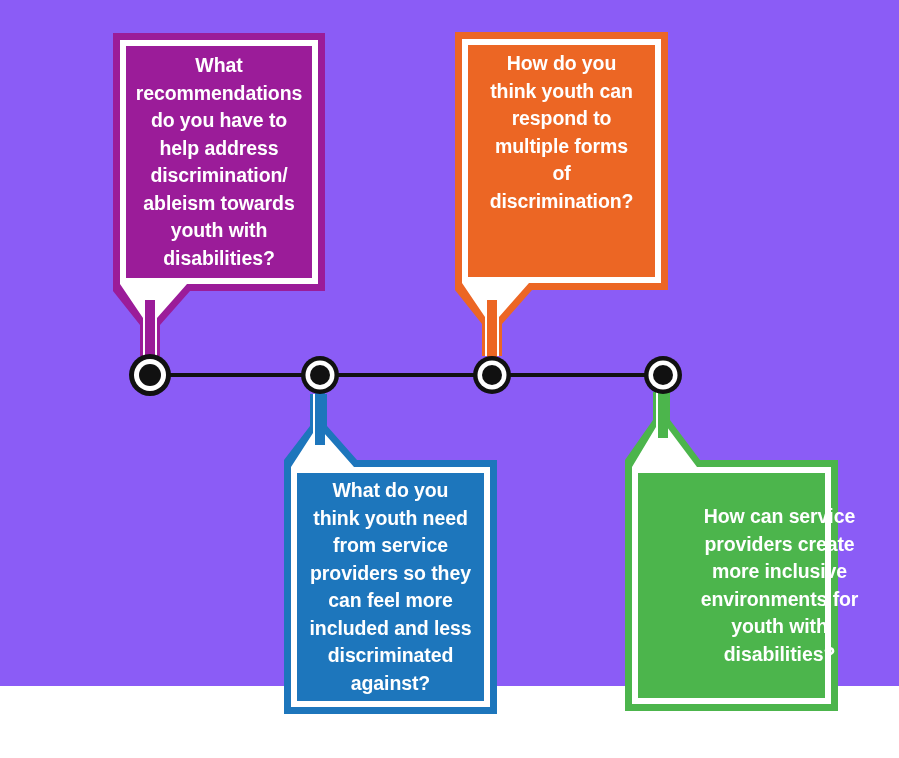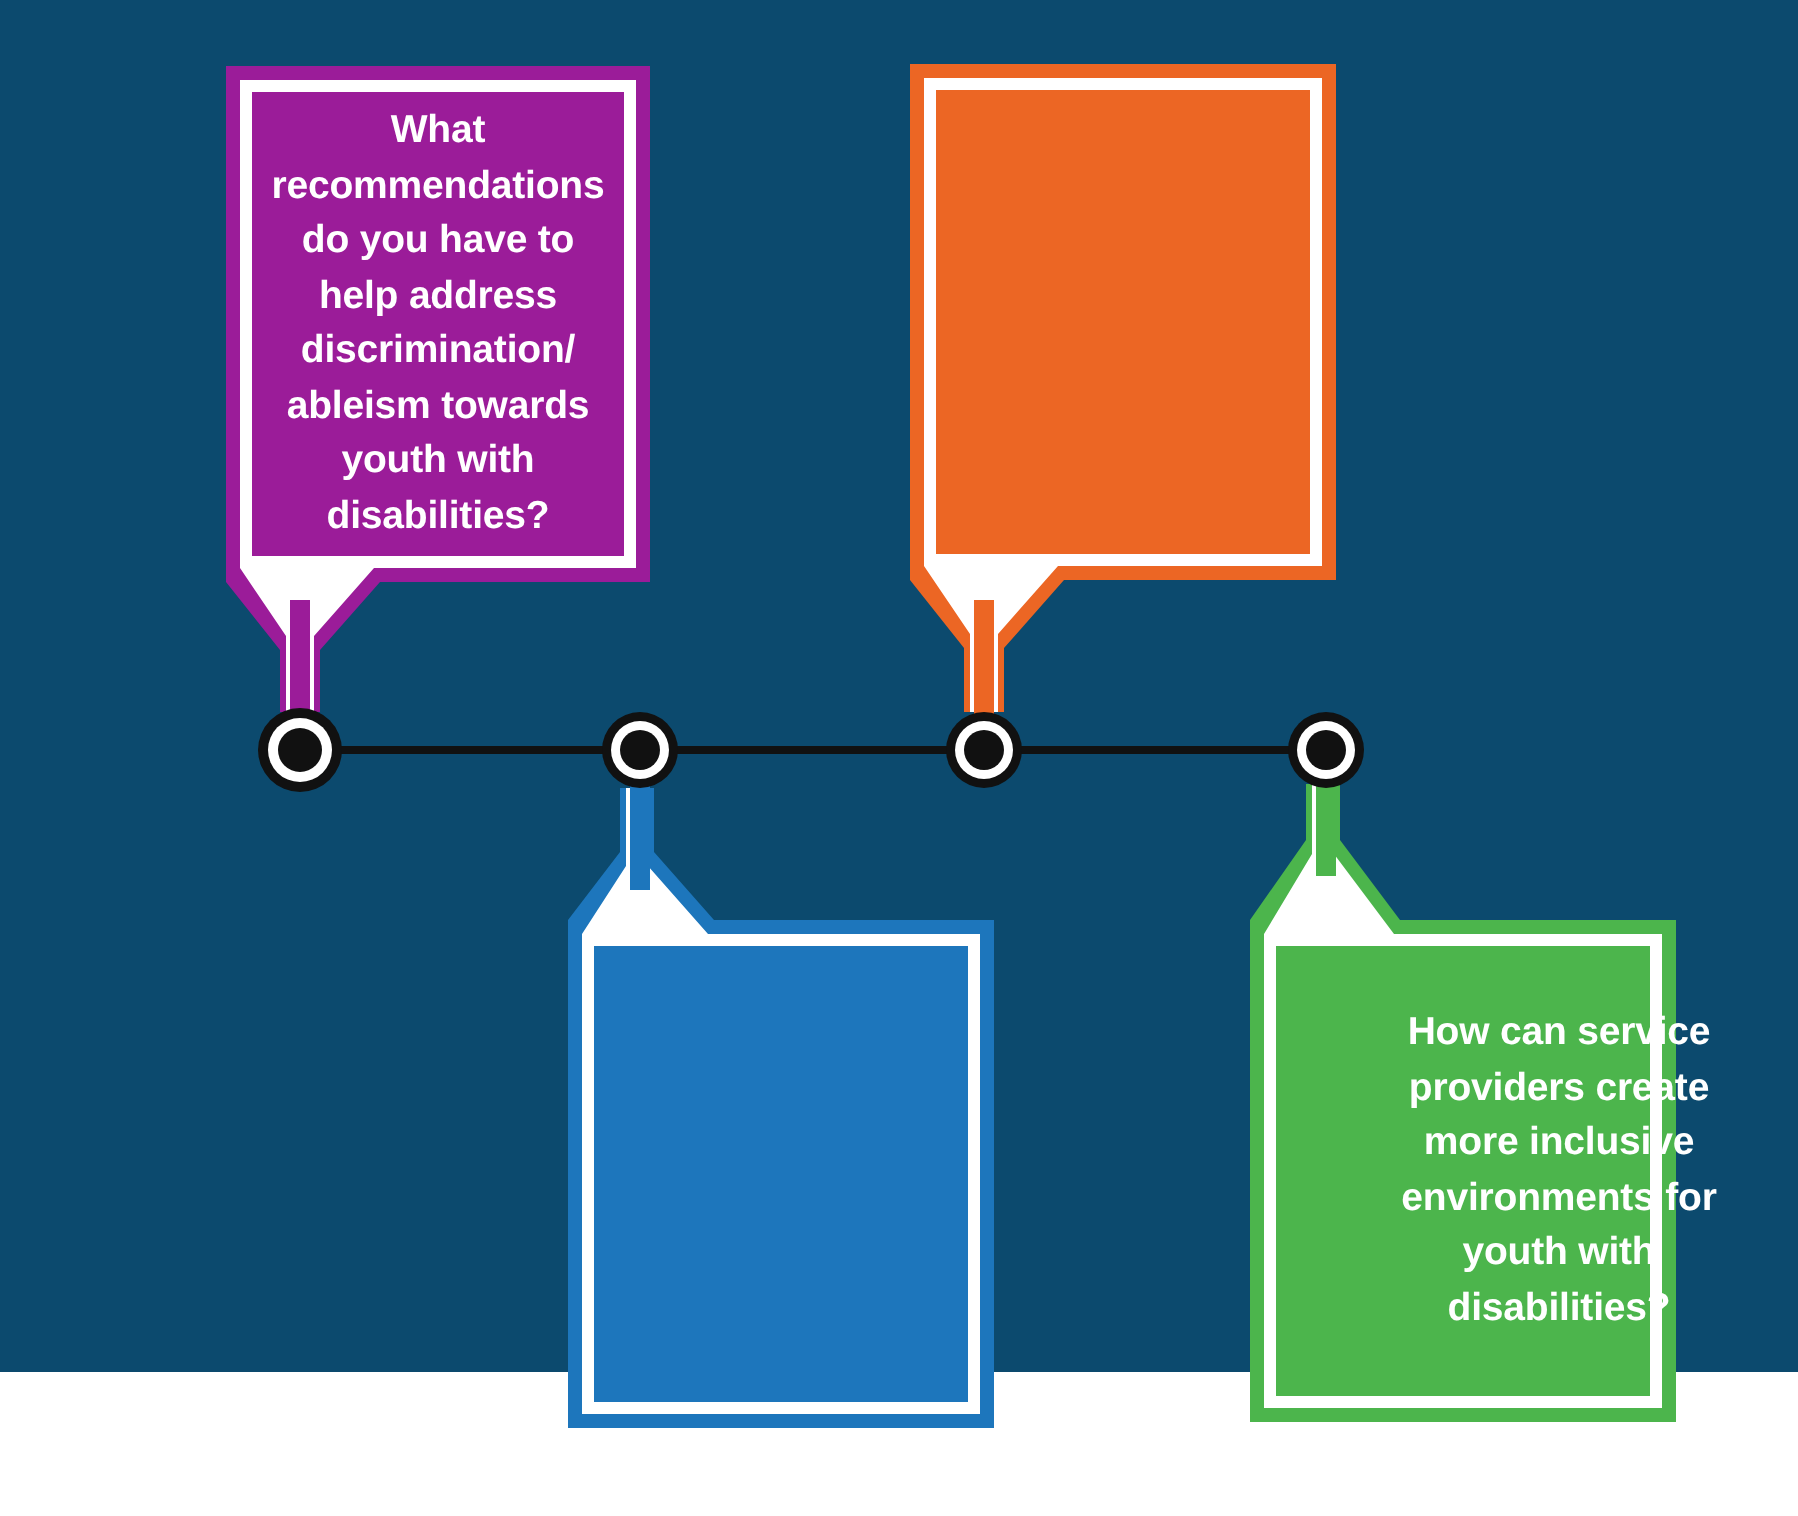--- a/index.html
+++ b/index.html
@@ -11,21 +11,21 @@
   body {
     width: 899px;
     height: 758px;
     font-family: "Liberation Sans", sans-serif;
     overflow: hidden;
   }
   #diagram-root {
     position: relative;
     width: 899px;
     height: 686px;
-    background: #0c4a6e;
+    background: #8b5cf6;
     text-decoration: underline;
   }
   svg.canvas {
     position: absolute;
     top: 0;
     left: 0;
     width: 899px;
     height: 758px;
   }
   .callout-text {
@@ -114,21 +114,39 @@
     <span>What
 recommendations
 do you have to
 help address
 discrimination/
 ableism towards
 youth with
 disabilities?</span>
   </div>
 
+  <div class="callout-text" style="left:468px; top:50px; width:187px; height:200px; align-items:flex-start;">
+    <span>How do you
+think youth can
+respond to
+multiple forms
+of
+discrimination?</span>
+  </div>
 
+  <div class="callout-text" style="left:297px; top:473px; width:187px; height:228px;">
+    <span>What do you
+think youth need
+from service
+providers so they
+can feel more
+included and less
+discriminated
+against?</span>
+  </div>
 
   <div class="callout-text" style="left:638px; top:473px; width:187px; height:225px;margin-left:48px;">
     <span>How can service
 providers create
 more inclusive
 environments for
 youth with
 disabilities?</span>
   </div>
 

